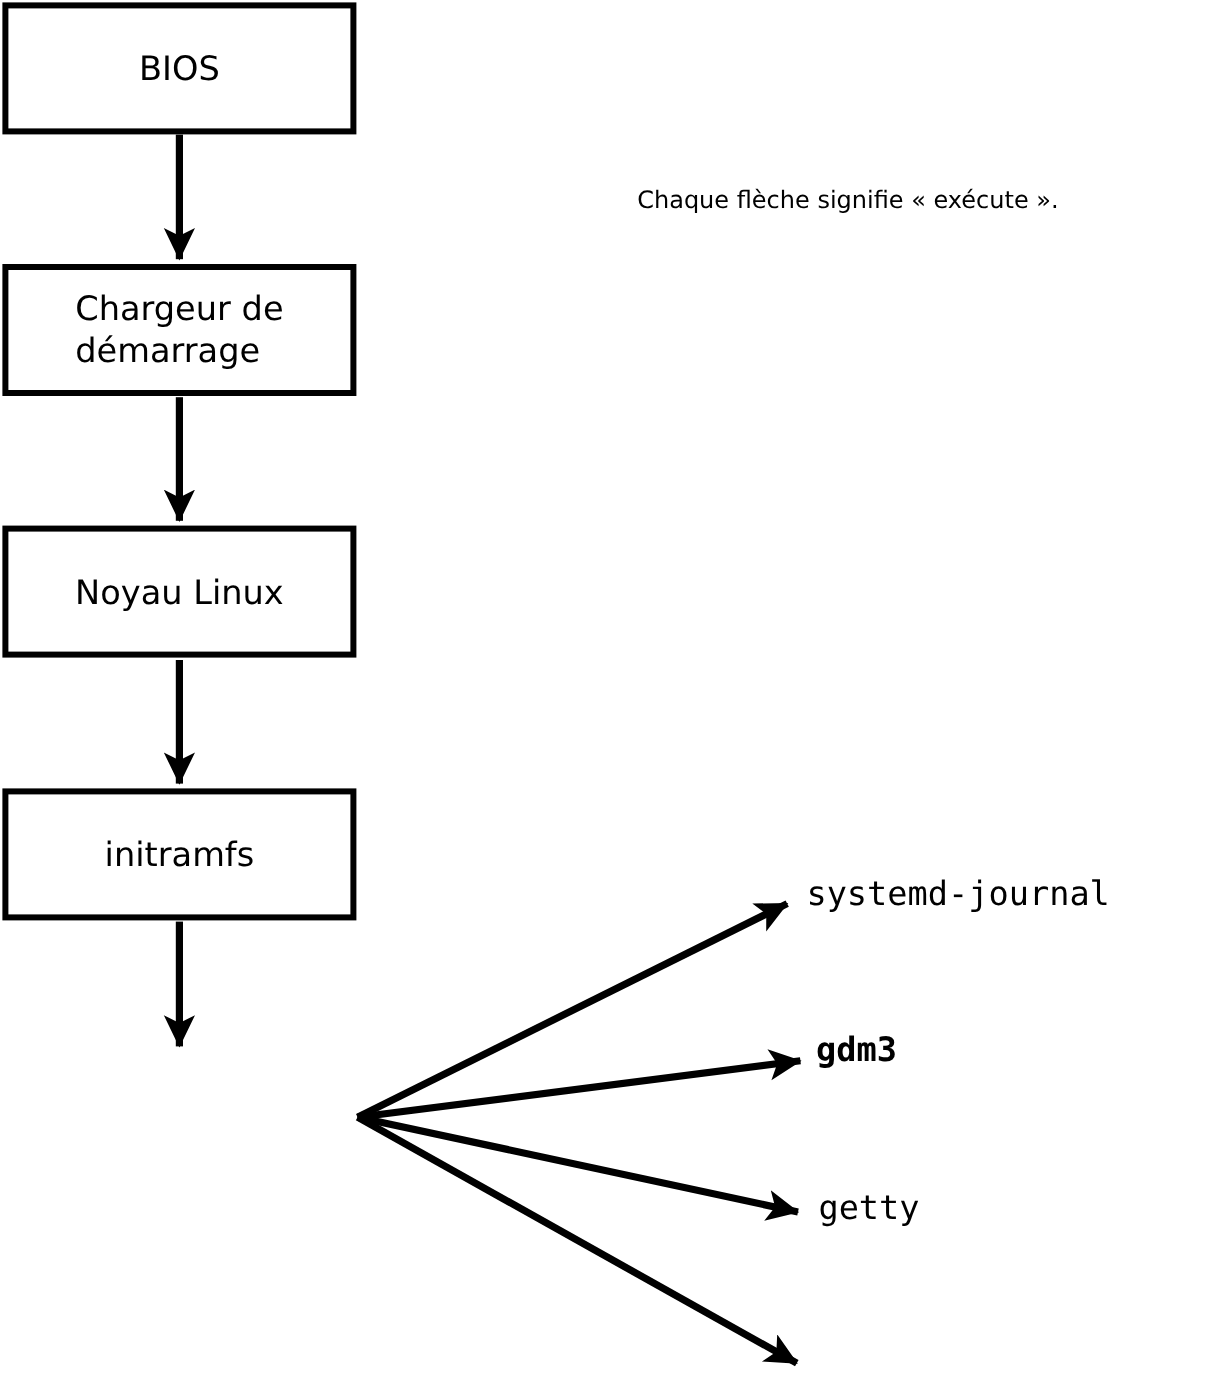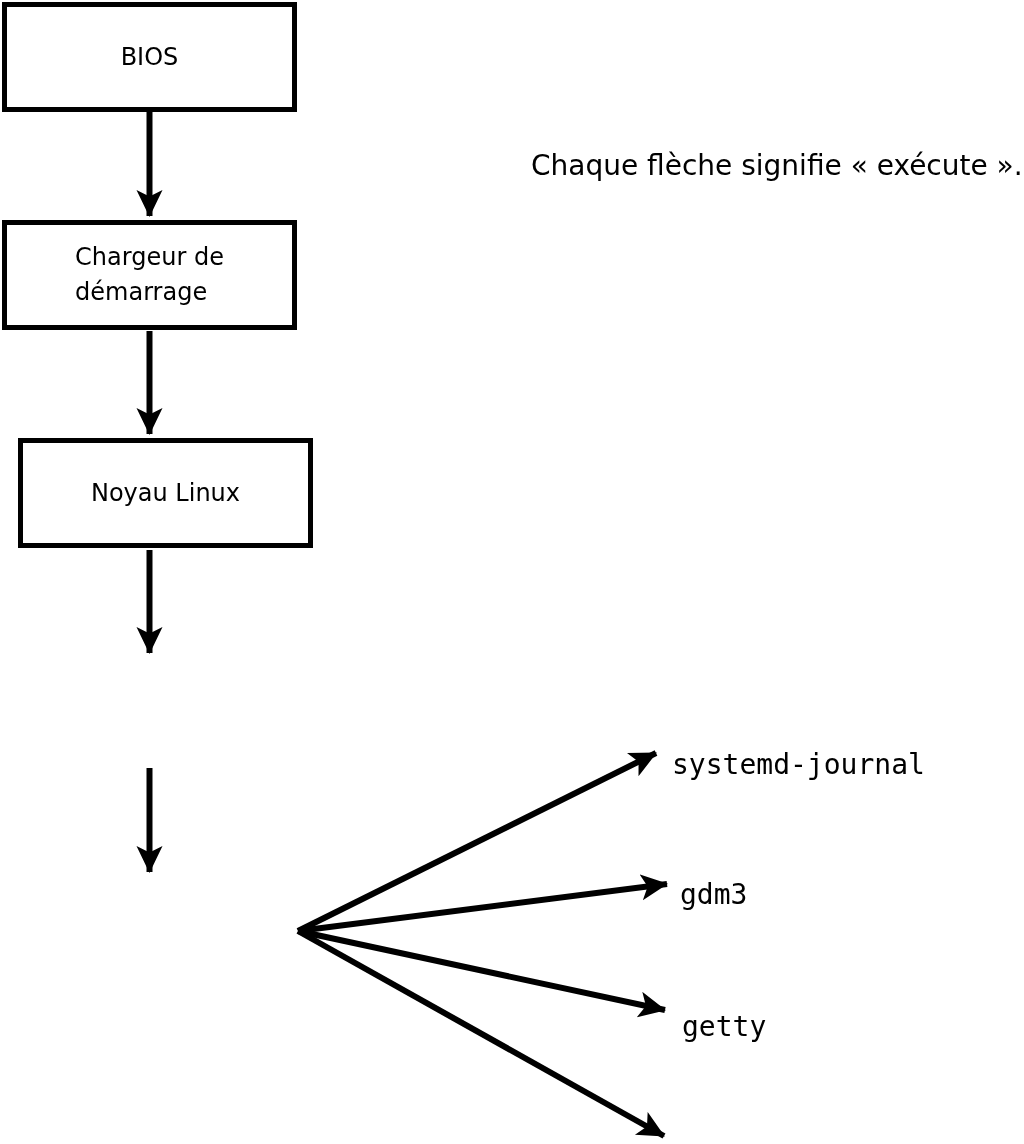--- a/index.html
+++ b/index.html
@@ -35,51 +35,50 @@
     left: 2px;
     width: 295px;
     height: 110px;
     background: var(--box-fill);
     border: 5px solid var(--line);
     display: flex;
     align-items: center;
     justify-content: center;
   }
   .node-label {
-    font-size: 24px;
+    font-size: 28px;
     line-height: 35px;
     text-align: left;
     white-space: pre-line;
     color: var(--text);
   }
   .node-bios      { top: 2px; }
   .node-bootloader{ top: 220px; align-items: center; }
-  .node-kernel    { top: 438px; margin-left: 16px; }
+  .node-kernel    { top: 438px; }
   .node-initramfs { top: 657px; }
   .node-systemd   { top: 876px; }
   .caption {
     position: absolute;
     left: 531px;
     top: 148px;
-    font-size: 28px;
+    font-size: 20px;
     line-height: 36px;
     white-space: nowrap;
     color: var(--text);
   }
   .process-label {
     position: absolute;
     font-family: "DejaVu Sans Mono", monospace;
     font-size: 28px;
     line-height: 34px;
     white-space: nowrap;
     color: var(--text);
-    margin-top: 20px;
   }
   .process-systemd-journal { left: 672px; top: 728px; }
-  .process-gdm3            { left: 680px; top: 858px; }
+  .process-gdm3            { left: 680px; top: 858px; font-weight: bold; }
   .process-getty           { left: 682px; top: 990px; text-align: center; }
   .process-sshd            { left: 679px; top: 1169px; text-decoration: underline; }
 </style>
 </head>
 <body>
 
 <div class="canvas">
 
   <svg class="arrows-layer" width="1024" height="1144" viewBox="0 0 1024 1144" xmlns="http://www.w3.org/2000/svg">
     <defs>
@@ -105,20 +104,23 @@
 
   <div class="node node-bootloader">
     <span class="node-label">Chargeur de
 démarrage</span>
   </div>
 
   <div class="node node-kernel">
     <span class="node-label">Noyau Linux</span>
   </div>
 
+  <div class="node node-initramfs">
+    <span class="node-label">initramfs</span>
+  </div>
 
 
   <div class="caption">Chaque flèche signifie « exécute ».</div>
 
   <div class="process-label process-systemd-journal">systemd-journal</div>
   <div class="process-label process-gdm3">gdm3</div>
   <div class="process-label process-getty">getty</div>
   <div class="process-label process-sshd">sshd</div>
 
 </div>

